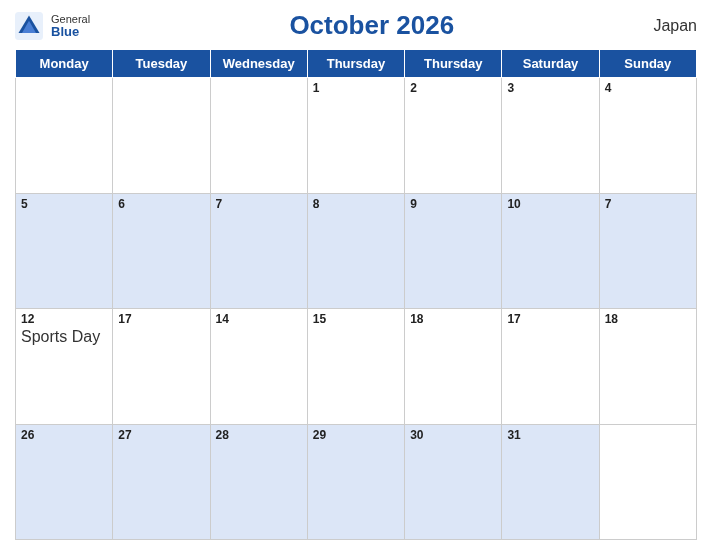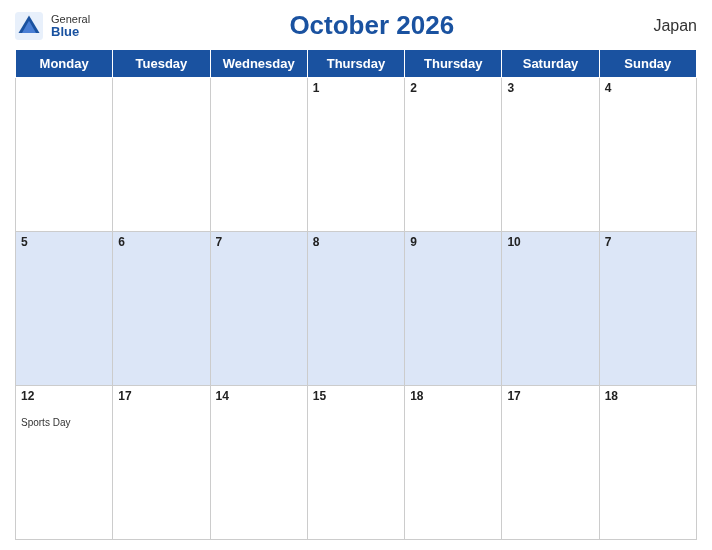--- a/index.html
+++ b/index.html
@@ -81,24 +81,24 @@
     .calendar tr:nth-child(even) td {
       background-color: #dce6f7;
     }
     .day-num {
       font-size: 12px;
       color: #222;
       font-weight: bold;
       display: block;
     }
     .event-text {
-      font-size: 10px;
+      font-size: 16px;
       color: #333;
       display: block;
-      margin-top: 14px;
+      margin-top: 2px;
     }
     .empty-cell {
       background: #fff !important;
     }
   </style>
 </head>
 <body>
 
 <div class="header-row">
   <div class="logo">
@@ -186,14 +186,35 @@
         <td>
           <span class="day-num">18</span>
         </td>
         <td>
           <span class="day-num">17</span>
         </td>
         <td>
           <span class="day-num">18</span>
         </td>
       </tr>
+      <tr>
+        <td>
+          <span class="day-num">26</span>
+        </td>
+        <td>
+          <span class="day-num">27</span>
+        </td>
+        <td>
+          <span class="day-num">28</span>
+        </td>
+        <td>
+          <span class="day-num">29</span>
+        </td>
+        <td>
+          <span class="day-num">30</span>
+        </td>
+        <td>
+          <span class="day-num">31</span>
+        </td>
+        <td class="empty-cell"></td>
+      </tr>
     </tbody>
 </table>
 
 </body></html>

